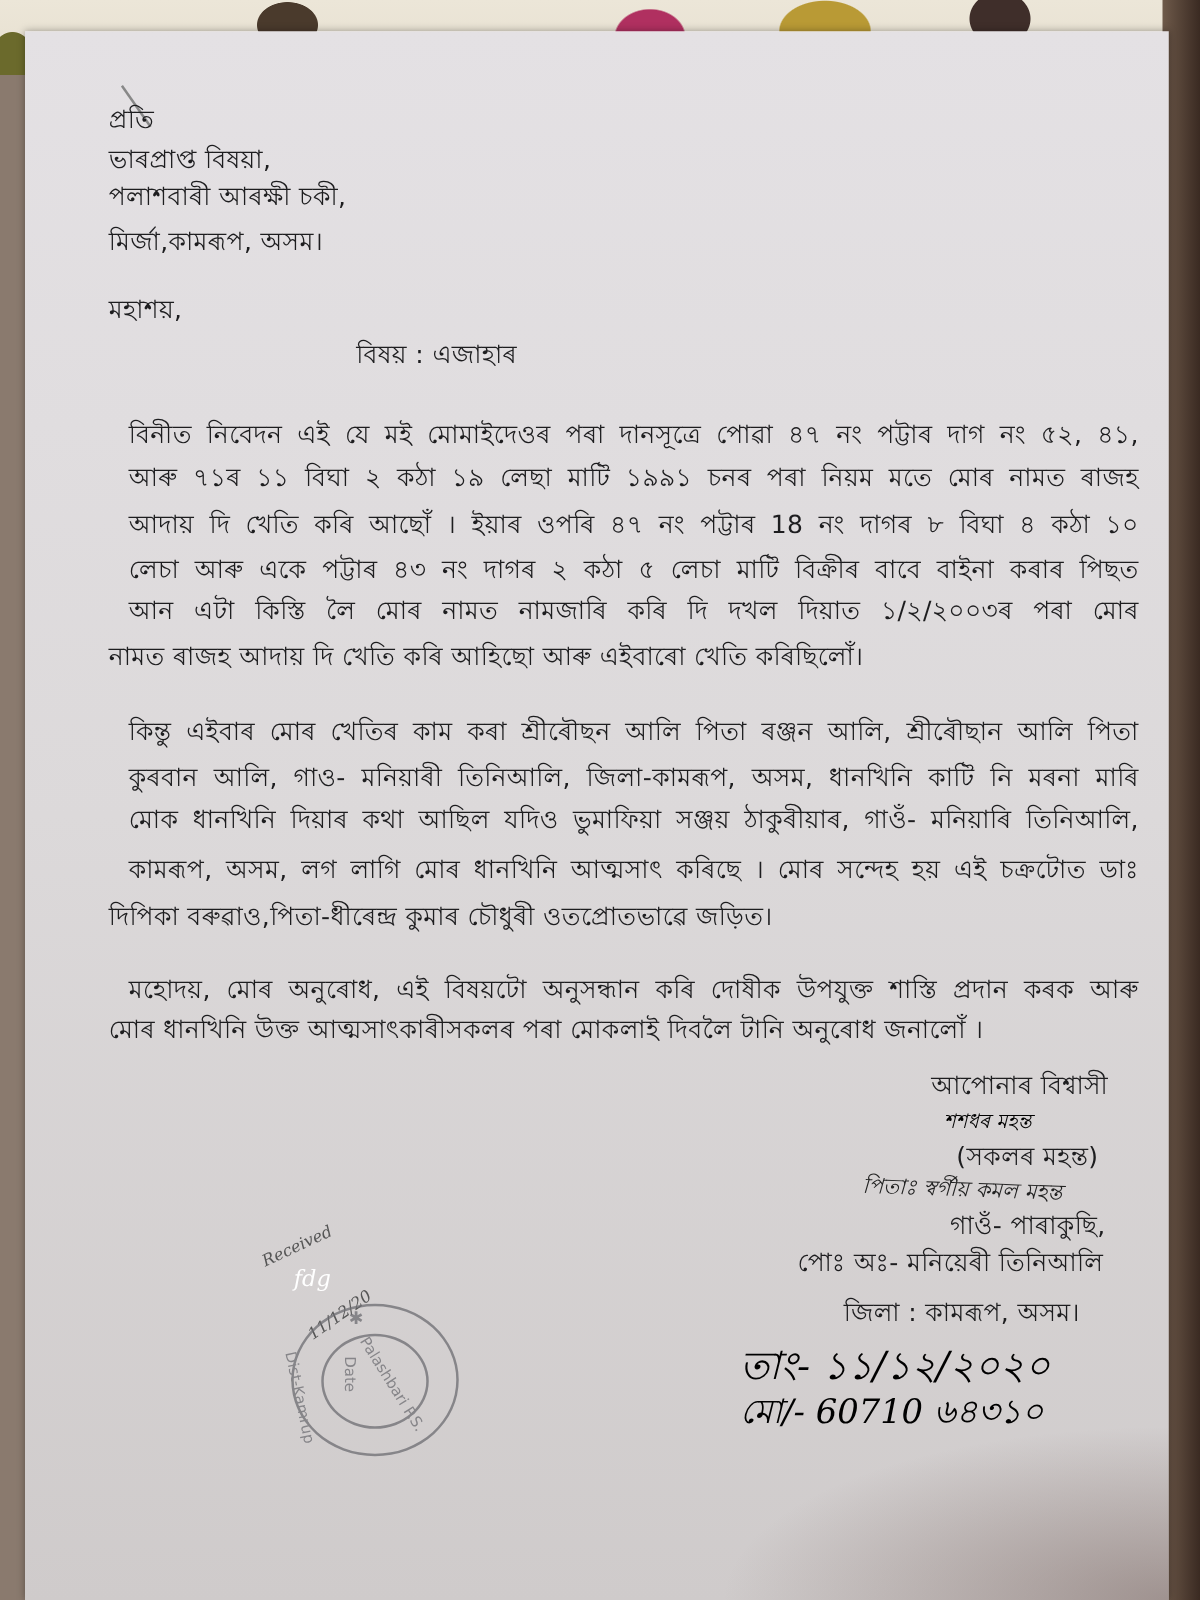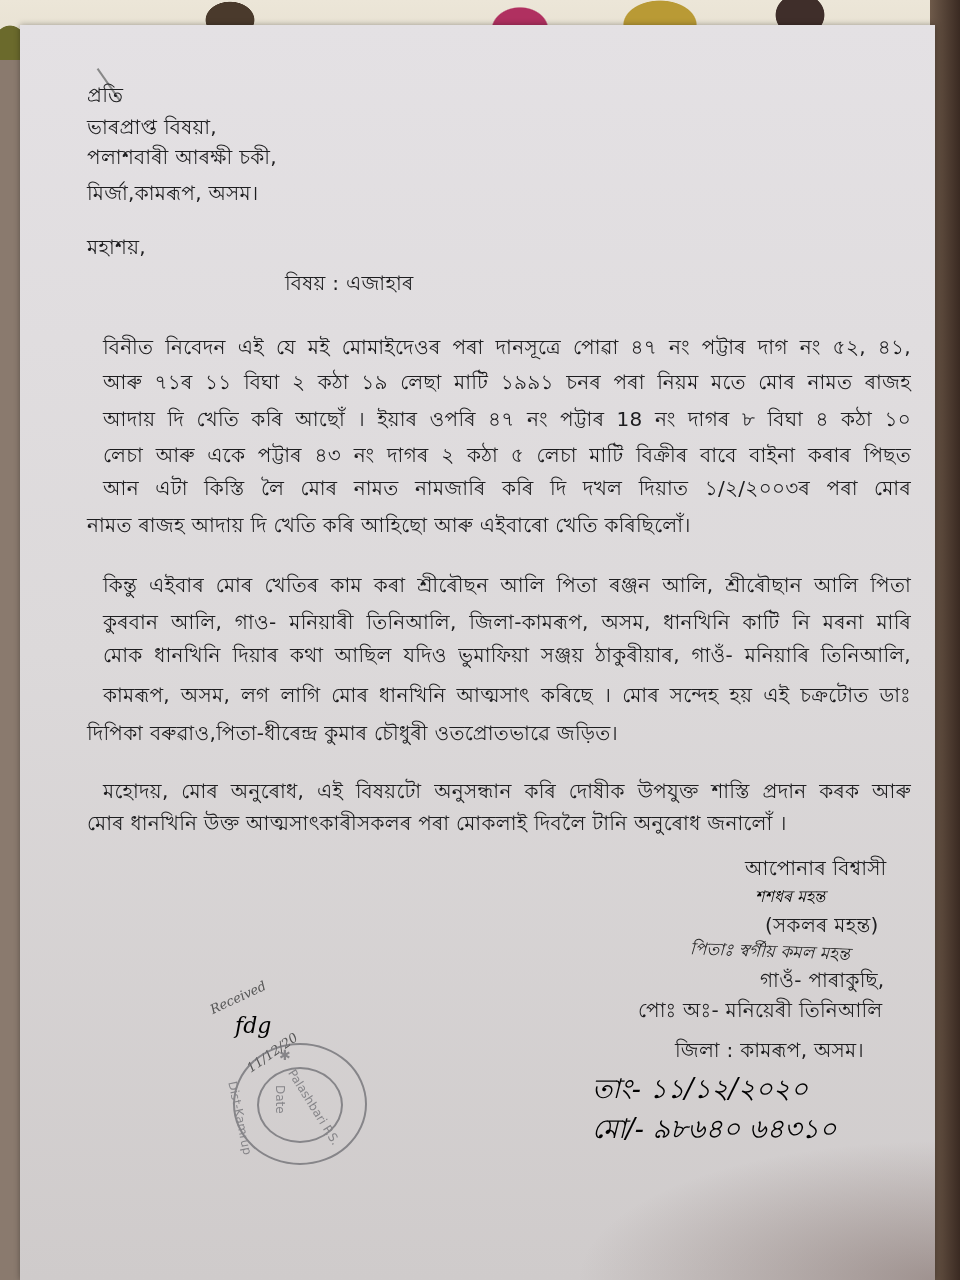--- a/index.html
+++ b/index.html
@@ -90,25 +90,25 @@
 <div class="t just" style="top:776px;">মহোদয়, মোৰ অনুৰোধ, এই বিষয়টো অনুসন্ধান কৰি দোষীক উপযুক্ত শাস্তি প্ৰদান কৰক আৰু</div>
 <div class="t" style="left:87px;top:808px;">মোৰ ধানখিনি উক্ত আত্মসাৎকাৰীসকলৰ পৰা মোকলাই দিবলৈ টানি অনুৰোধ জনালোঁ ।</div>
 
 <div class="t" style="left:745px;top:853px;">আপোনাৰ বিশ্বাসী</div>
 <div class="hand" style="left:755px;top:884px;font-size:16px;">শশধৰ মহন্ত</div>
 <div class="t" style="left:765px;top:910px;">(সকলৰ মহন্ত)</div>
 <div class="hand" style="left:690px;top:938px;font-size:17px;color:#222;transform:rotate(2deg);">পিতাঃ স্বৰ্গীয় কমল মহন্ত</div>
 <div class="t" style="left:760px;top:965px;">গাওঁ- পাৰাকুছি,</div>
 <div class="t" style="left:638px;top:995px;">পোঃ অঃ- মনিয়েৰী তিনিআলি</div>
 <div class="t" style="left:675px;top:1035px;text-align:right;">জিলা : কামৰূপ, অসম।</div>
-<div class="hand" style="left:592px;top:1068px;font-size:27px;">তাং- ১১/১২/২০২০</div>
-<div class="hand" style="left:592px;top:1108px;font-size:27px;">মো/- ৯৮৬৪০ ৬৪৩১০</div>
+<div class="hand" style="left:592px;top:1068px;font-size:31px;">তাং- ১১/১২/২০২০</div>
+<div class="hand" style="left:592px;top:1108px;font-size:27px;">মো/- 60710 ৬৪৩১০</div>
 
 <div class="recv" style="left:208px;top:990px;transform:rotate(-25deg);">Received</div>
-<div class="recv" style="left:235px;top:1013px;font-size:22px;color:#000000;">fdg</div>
+<div class="recv" style="left:235px;top:1013px;font-size:18px;color:#ffffff;">fdg</div>
 <div class="recv" style="left:243px;top:1045px;transform:rotate(-35deg);">11/12/20</div>
 
 <div class="stamp">
   <div class="stamp-inner"></div>
   <div class="stamp-text" style="left:62px;top:22px;transform:rotate(58deg);transform-origin:left top;">Palashbari P.S.</div>
   <div class="stamp-text" style="left:4px;top:35px;transform:rotate(78deg);transform-origin:left top;">Dist-Kamrup</div>
   <div class="stamp-text" style="left:52px;top:40px;transform:rotate(90deg);transform-origin:left top;">Date</div>
   <div class="stamp-text" style="left:44px;top:2px;font-size:14px;">✱</div>
 </div>
 

